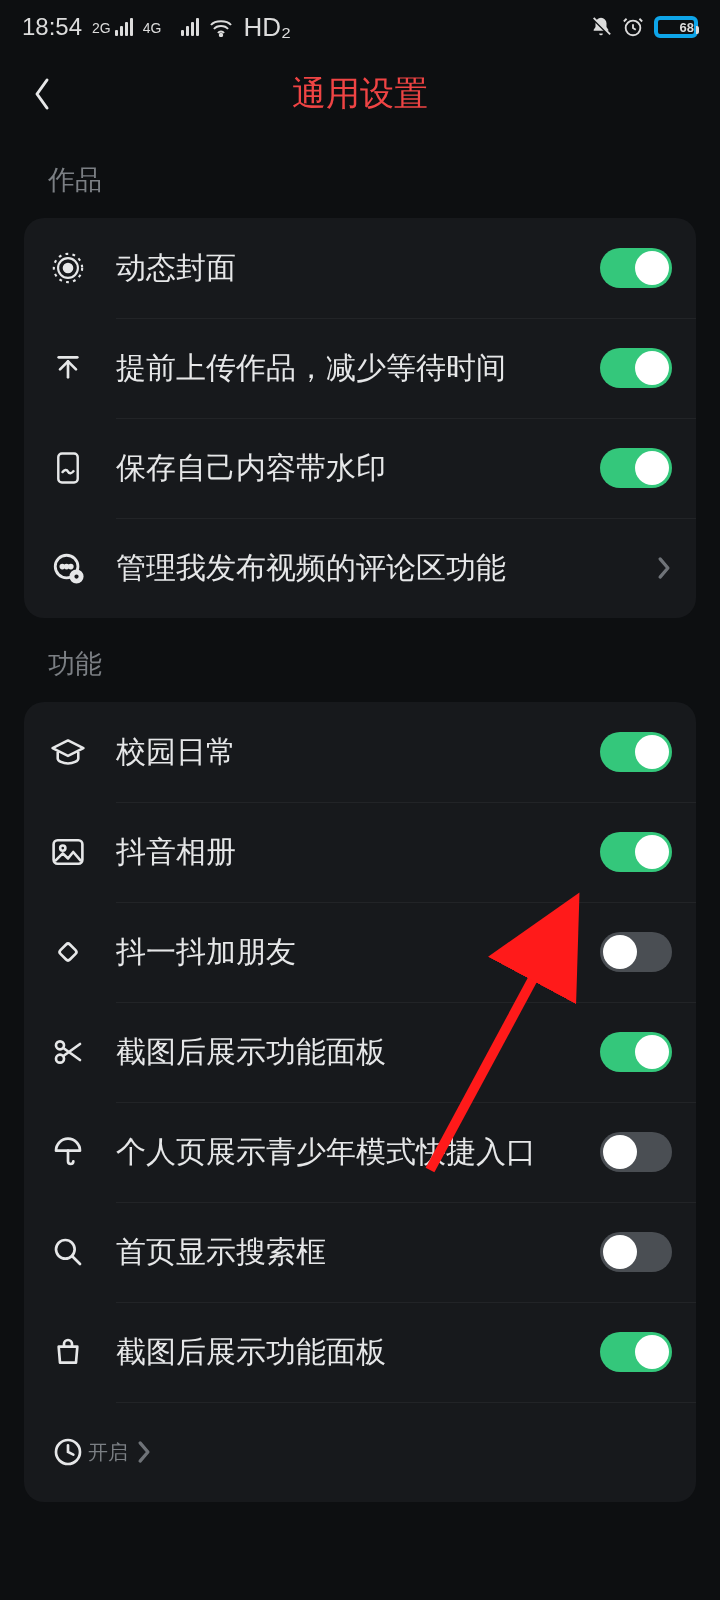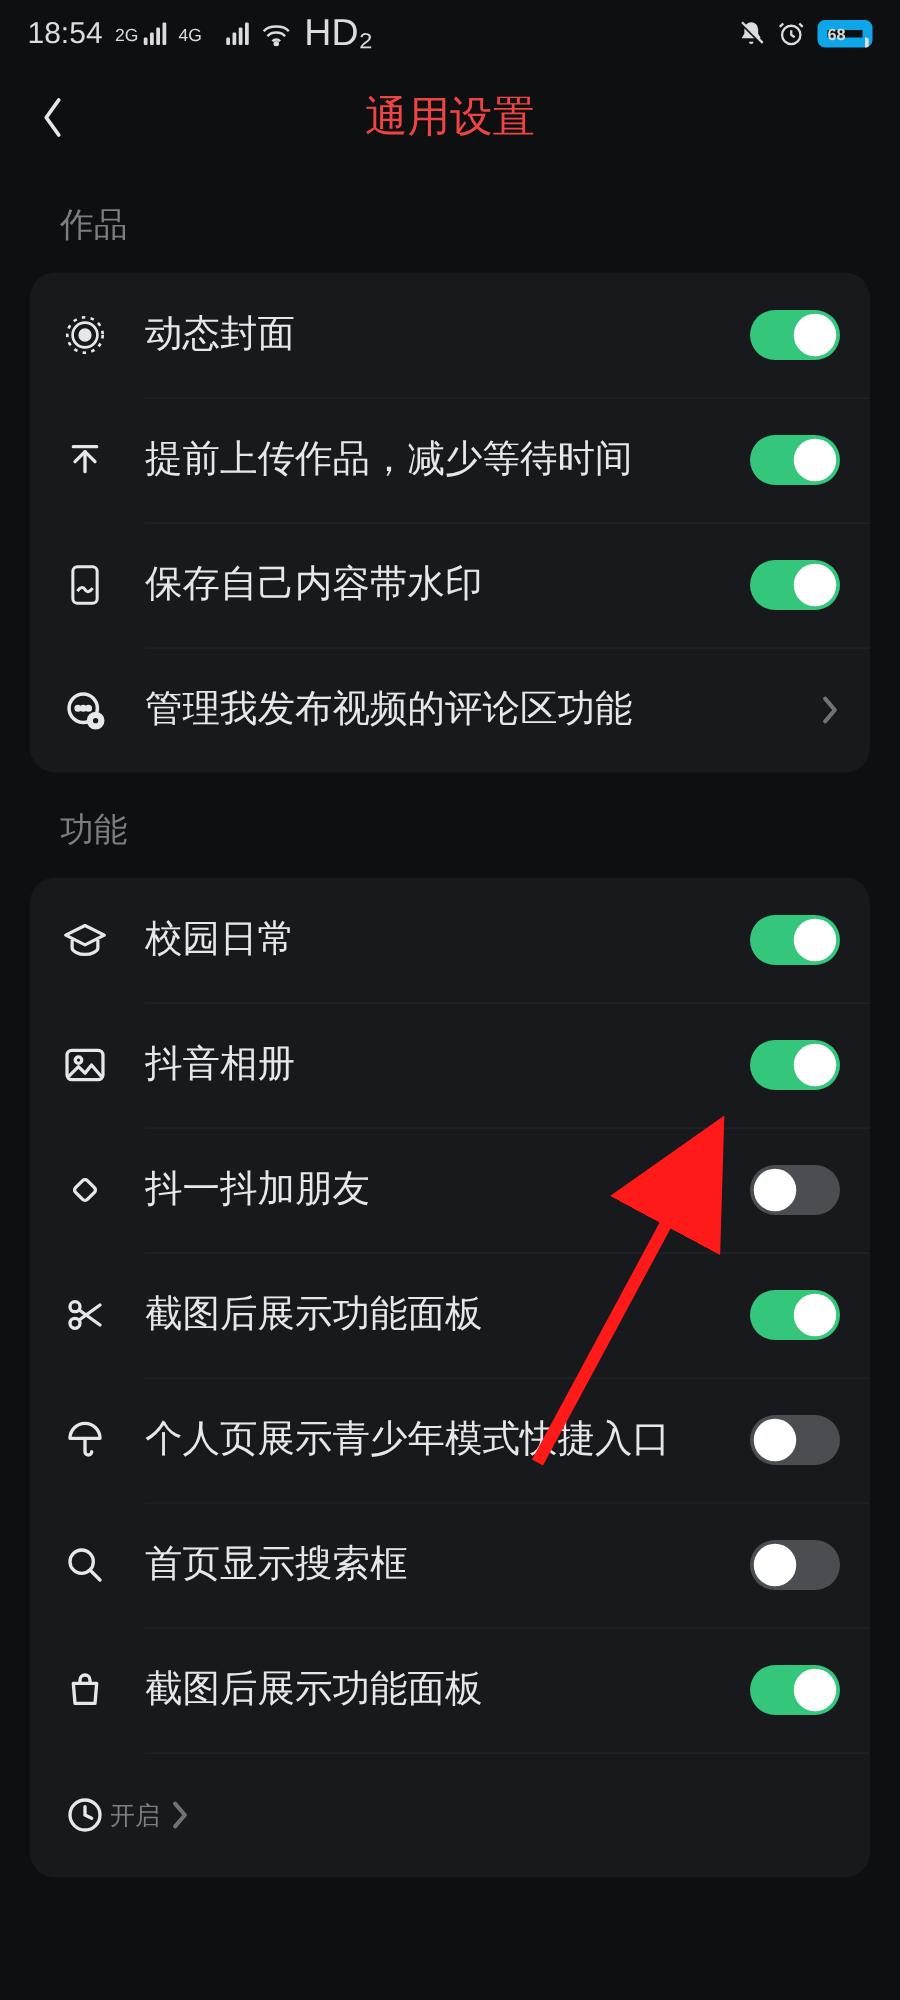--- a/index.html
+++ b/index.html
@@ -24,22 +24,22 @@
   }
   .status-left { display: flex; align-items: center; gap: 10px; font-weight: 500; }
   .status-right { display: flex; align-items: center; gap: 10px; }
   .sig-bars { display: inline-flex; align-items: flex-end; gap: 2px; }
   .sig-bars span { width: 3px; background: #dcdcdc; border-radius: 1px; }
   .sig-bars span:nth-child(1){height:6px}.sig-bars span:nth-child(2){height:10px}
   .sig-bars span:nth-child(3){height:14px}.sig-bars span:nth-child(4){height:18px}
   .sig-label { font-size: 14px; margin-right: 2px; color:#dcdcdc; }
   .wifi-icon svg, .bell-icon svg, .alarm-icon svg { display:block; }
   .battery {
-    width: 44px; height: 22px; border: 8px solid #0ea5e9; border-radius: 6px;
-    position: relative; display: flex; align-items: center; justify-content: flex-start;
+    width: 44px; height: 22px; border: 4px solid #0ea5e9; border-radius: 6px;
+    position: relative; display: flex; align-items: center; justify-content: flex-end;
     font-size: 13px; font-weight: 600; color:#dcdcdc;
   }
   .battery::after {
     content:""; position:absolute; right:-5px; top:6px; width:3px; height:8px;
     background:#dcdcdc; border-radius:0 2px 2px 0;
   }
 
   
   .header {
     height: 80px;
@@ -145,21 +145,21 @@
         </span>
     </span>
     <span class="wifi-icon">
       <svg width="24" height="20" viewBox="0 0 24 20" fill="none" stroke="#dcdcdc" stroke-width="2">
         <path d="M2 8 C 6 3, 18 3, 22 8"></path>
           <path d="M5 12 C 8 8, 16 8, 19 12"></path>
           <path d="M9 16 C 10.5 14, 13.5 14, 15 16"></path>
           <circle cx="12" cy="18" r="1.2" fill="#dcdcdc"></circle>
       </svg>
     </span>
-    <span style="font-size:30px;">HD₂</span>
+    <span style="font-size:26px;">HD₂</span>
   </div>
   <div class="status-right">
     <span class="bell-icon">
       <svg width="22" height="22" viewBox="0 0 24 24" fill="#dcdcdc">
           <path d="M12 2a6 6 0 0 0-6 6v4l-2 3v1h16v-1l-2-3V8a6 6 0 0 0-6-6zm-2 17a2 2 0 0 0 4 0h-4z"></path>
           <line x1="3" y1="3" x2="21" y2="21" stroke="#0d0f11" stroke-width="2"></line>
           <line x1="4" y1="2" x2="22" y2="20" stroke="#dcdcdc" stroke-width="2"></line>
         </svg>
     </span>
     <span class="alarm-icon">

